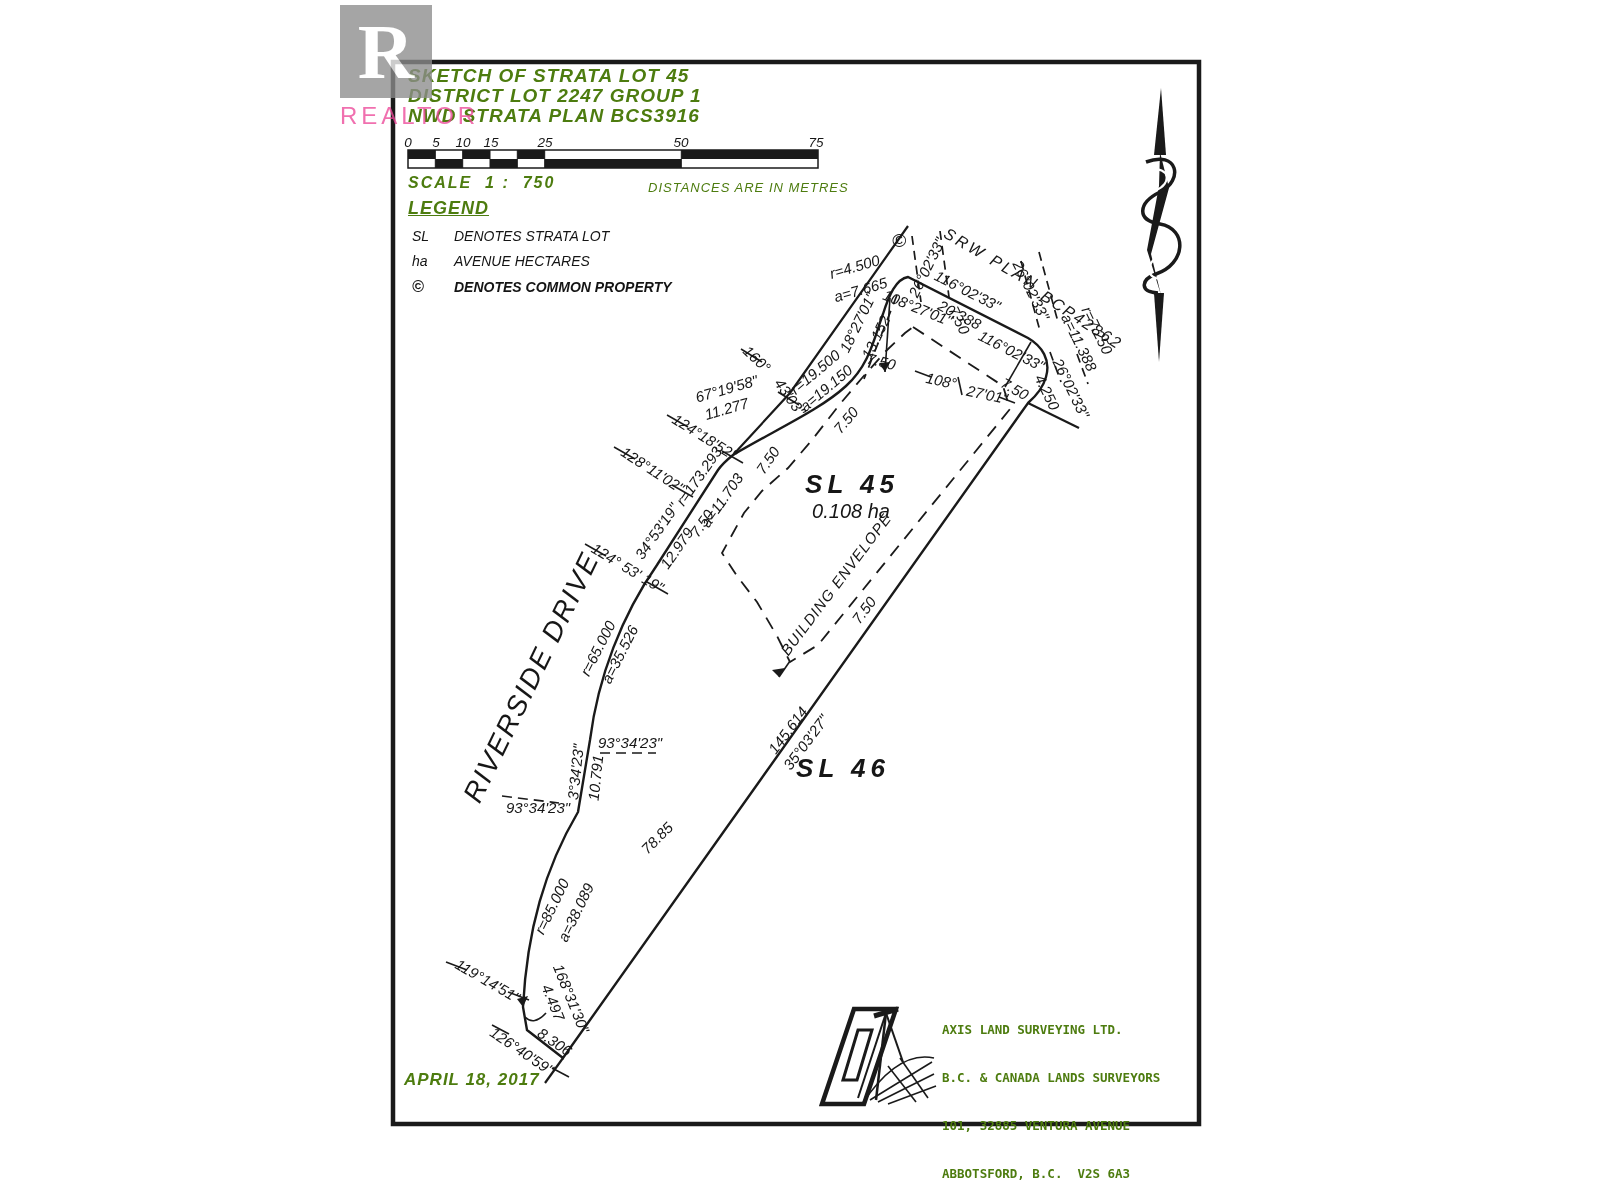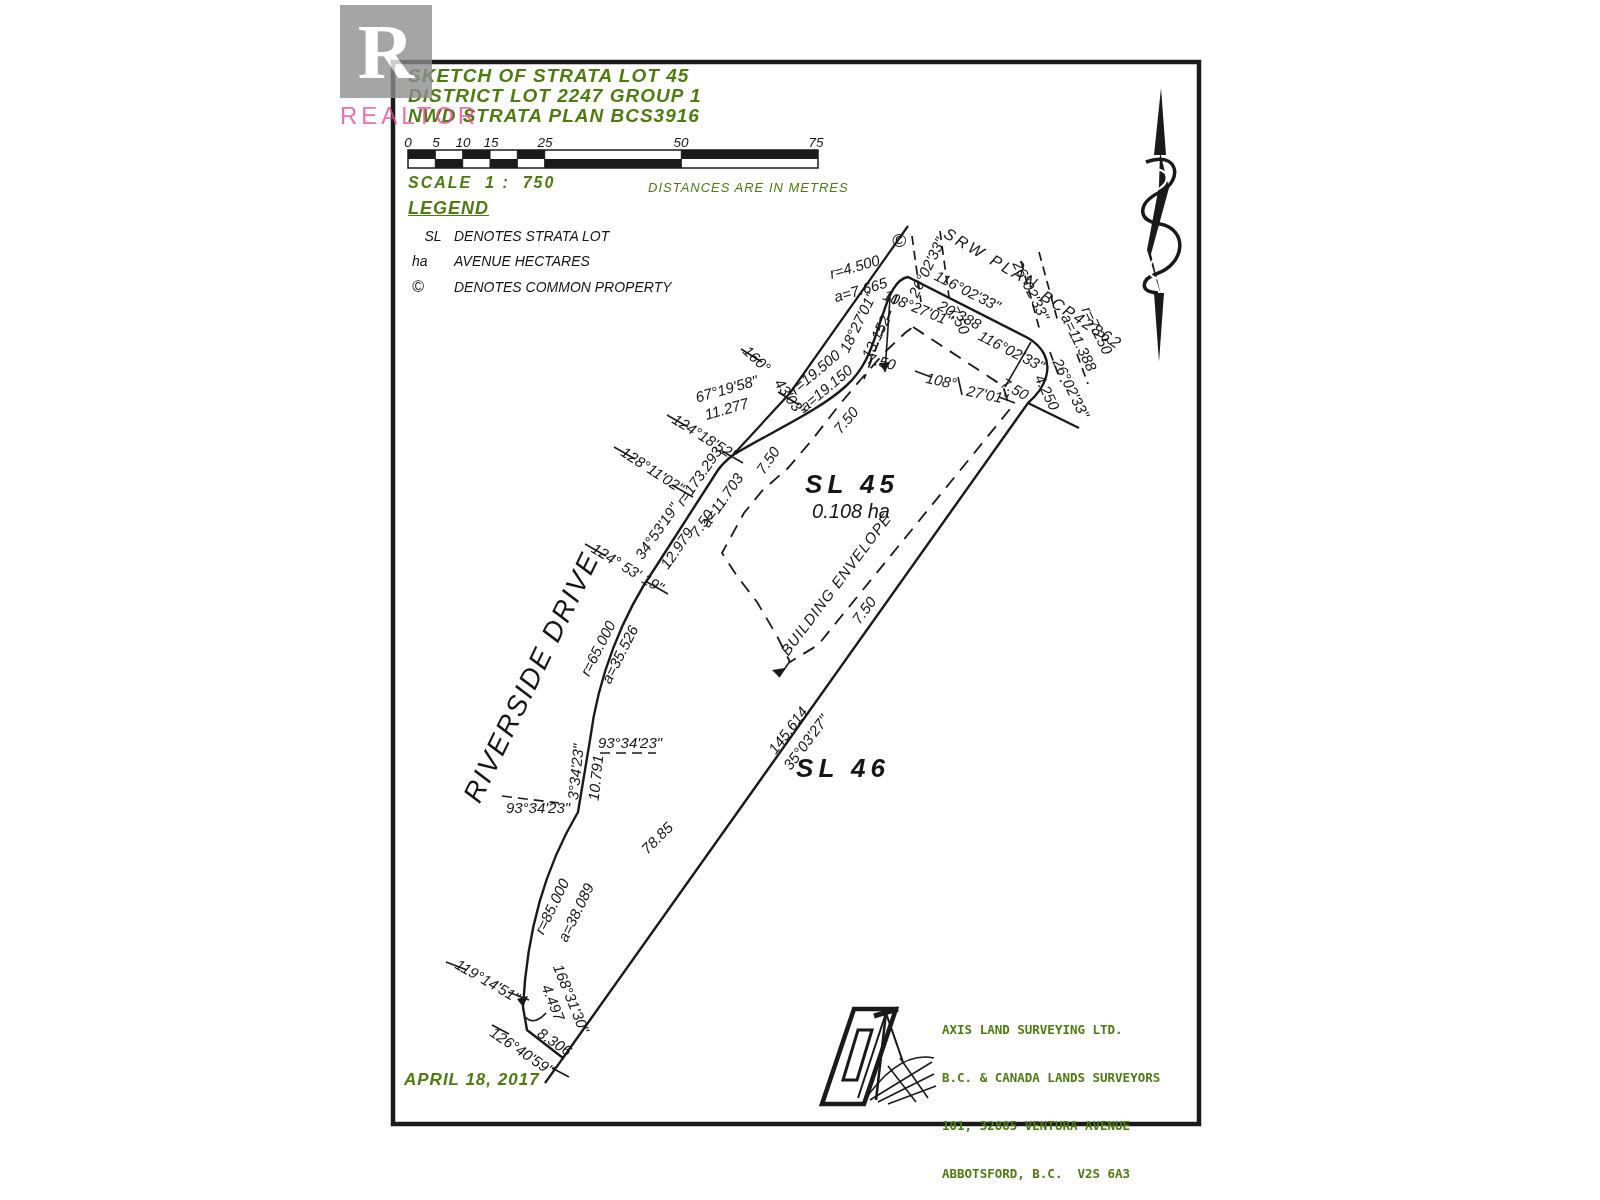--- a/index.html
+++ b/index.html
@@ -215,23 +215,23 @@
   </div>
 
   <div class="htext title-line" style="left:408px;top:66px;">SKETCH OF STRATA LOT 45</div>
   <div class="htext title-line" style="left:408px;top:86px;">DISTRICT LOT 2247 GROUP 1</div>
   <div class="htext title-line" style="left:408px;top:106px;">NWD STRATA PLAN BCS3916</div>
 
   <div class="htext scale-text" style="left:408px;top:174px;">SCALE  1 :  750</div>
   <div class="htext dist-note" style="left:648px;top:180px;">DISTANCES ARE IN METRES</div>
 
   <div class="htext legend-head" style="left:408px;top:198px;">LEGEND</div>
-  <div class="legend-row" style="left:412px;top:228px;text-align:center;"><span class="legend-sym">SL</span><span>DENOTES STRATA LOT</span></div>
+  <div class="legend-row" style="left:412px;top:228px;"><span class="legend-sym">SL</span><span>DENOTES STRATA LOT</span></div>
   <div class="legend-row" style="left:412px;top:253px;"><span class="legend-sym">ha</span><span>AVENUE HECTARES</span></div>
-  <div class="legend-row" style="left:412px;top:278px;"><span class="legend-sym" style="font-size:16px;">©</span><span>DENOTES COMMON PROPERTY</span></div>
+  <div class="legend-row" style="left:412px;top:278px;font-weight:bold;"><span class="legend-sym" style="font-size:16px;">©</span><span>DENOTES COMMON PROPERTY</span></div>
 
   <div class="htext date-text" style="left:404px;top:1070px;">APRIL 18, 2017</div>
 
   <div class="htext surv" style="left:942px;top:990px;">
     <div>AXIS LAND SURVEYING LTD.</div>
     <div>B.C. &amp; CANADA LANDS SURVEYORS</div>
     <div>101, 32885 VENTURA AVENUE</div>
     <div>ABBOTSFORD, B.C.  V2S 6A3</div>
     
     

